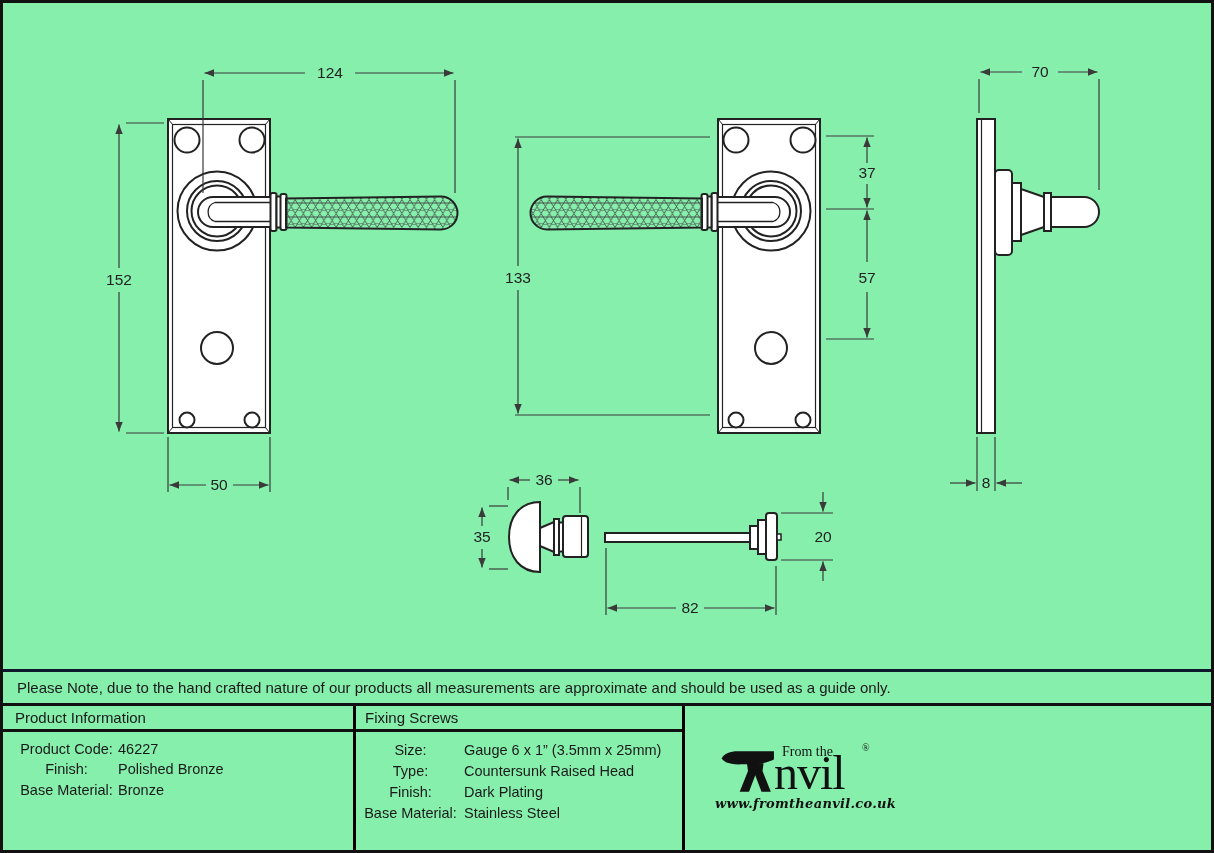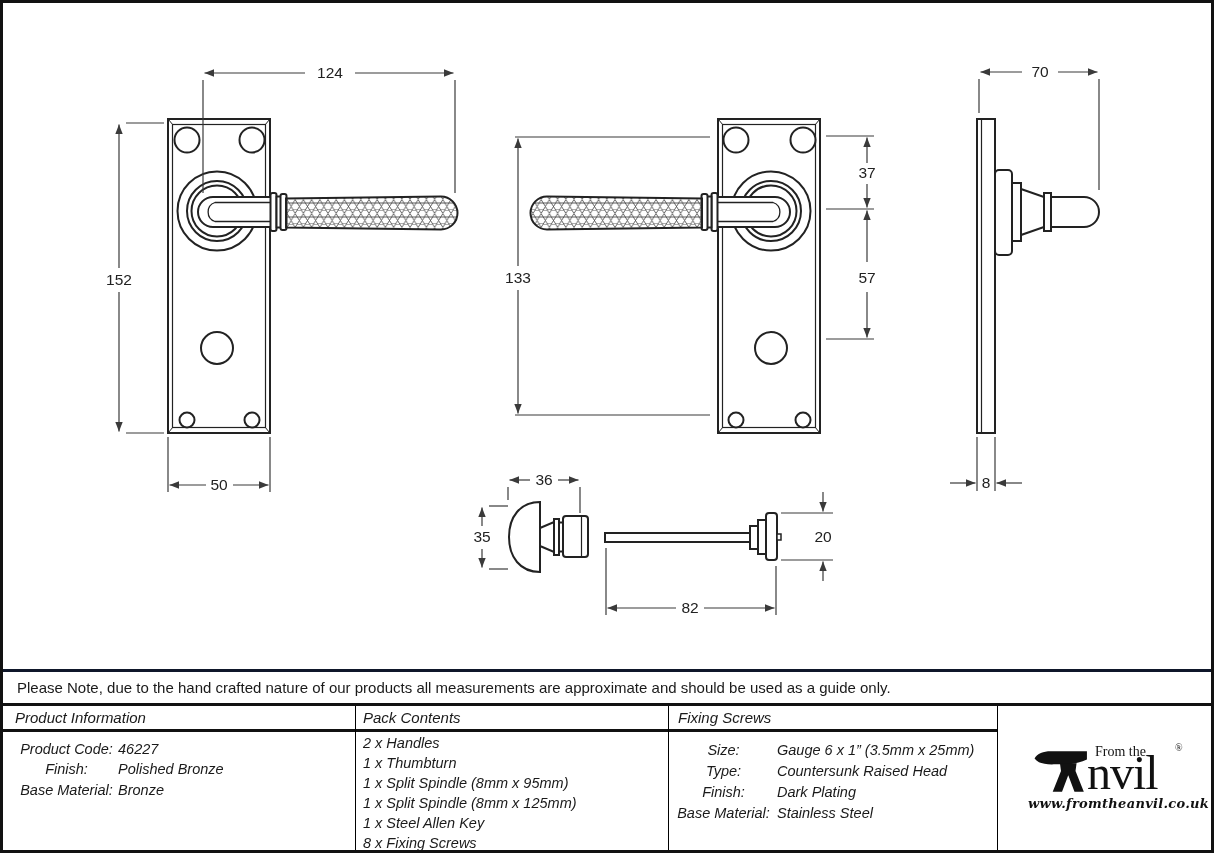--- a/index.html
+++ b/index.html
@@ -1,33 +1,33 @@
 <!DOCTYPE html>
 <html><head>
 <meta charset="utf-8">
 <style>
   * { margin:0; padding:0; box-sizing:border-box; }
   html,body { background:#e8e8e8; }
   .page {
-    position:relative; width:1214px; height:853px; background:#ffffff;
+    position:relative; width:1214px; height:853px; background:#86efac;
     font-family:"Liberation Sans", sans-serif; color:#1a1a1a; overflow:hidden;
   }
   .frame { position:absolute; inset:0; border:3px solid #111; pointer-events:none; z-index:40; }
   svg.drawing { position:absolute; left:0; top:0; }
   svg.drawing text {
     font-family:"Liberation Sans", sans-serif; font-size:15.5px; fill:#222;
   }
   .note-row {
     position:absolute; left:0; top:669px; width:1214px; height:37px;
     border-top:3px solid #0f172a; border-bottom:3px solid #111;
     display:flex; align-items:center; padding-left:17px; font-size:15px;
   }
   .info-table { position:absolute; left:0; top:706px; width:1214px; height:147px; display:flex; }
   .col { height:147px; }
-  .col.bordered { border-right:1px solid #000000;font-style:italic; }
+  .col.bordered { border-right:3px solid #000000; }
   .col-header { height:26px; border-bottom:3px solid #111; font-size:15px; display:flex; align-items:center; }
   .col-body { font-size:14.5px; }
   .kv-row { display:flex; }
   .kv-label { flex:0 0 auto;text-align:center; }
   .kv-value { white-space:pre-line; }
   
   .col-product { width:356px; }
   .col-product .col-header { padding-left:15px; }
   .col-product .col-body { padding:7px 0 0 15px; line-height:20.3px; }
   .col-product .kv-label { width:103px; }
@@ -245,31 +245,20 @@
           <span class="kv-label">Finish:</span>
           <span class="kv-value">Polished Bronze</span>
         </div>
         <div class="kv-row">
           <span class="kv-label">Base Material:</span>
           <span class="kv-value">Bronze</span>
         </div>
       </div>
     </div>
 
-    <div class="col col-pack bordered">
-      <div class="col-header">Pack Contents</div>
-      <div class="col-body">
-        <div>2 x Handles</div>
-        <div>1 x Thumbturn</div>
-        <div>1 x Split Spindle (8mm x 95mm)</div>
-        <div>1 x Split Spindle (8mm x 125mm)</div>
-        <div>1 x Steel Allen Key</div>
-        <div>8 x Fixing Screws</div>
-      </div>
-    </div>
 
     <div class="col col-screws bordered">
       <div class="col-header">Fixing Screws</div>
       <div class="col-body">
         <div class="kv-row">
           <span class="kv-label">Size:</span>
           <span class="kv-value">Gauge 6 x 1” (3.5mm x 25mm)</span>
         </div>
         <div class="kv-row">
           <span class="kv-label">Type:</span>

